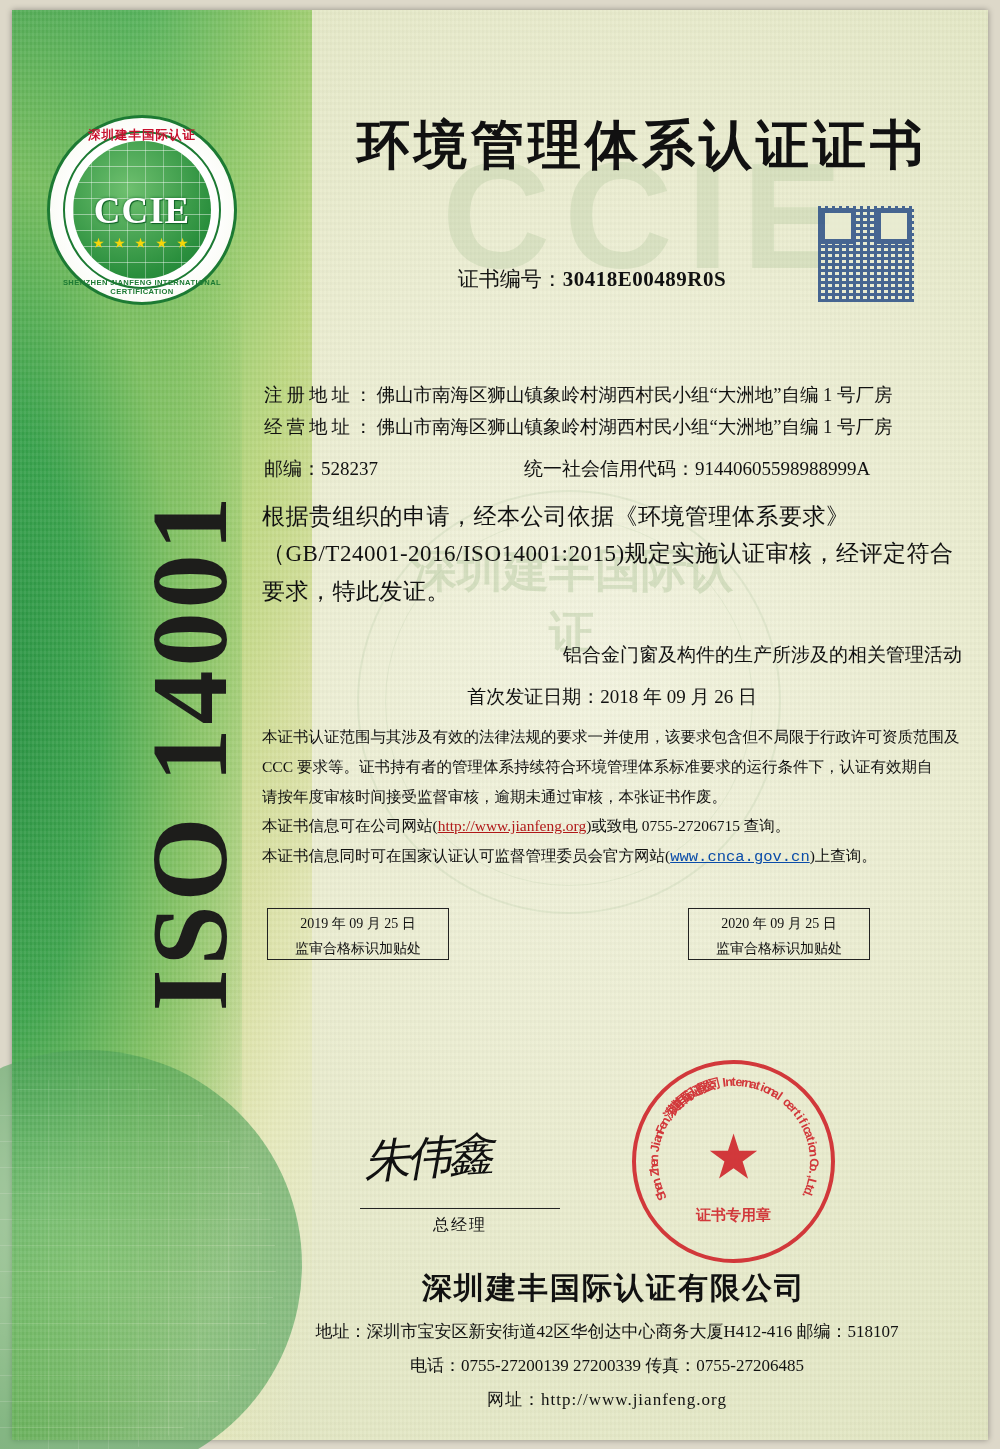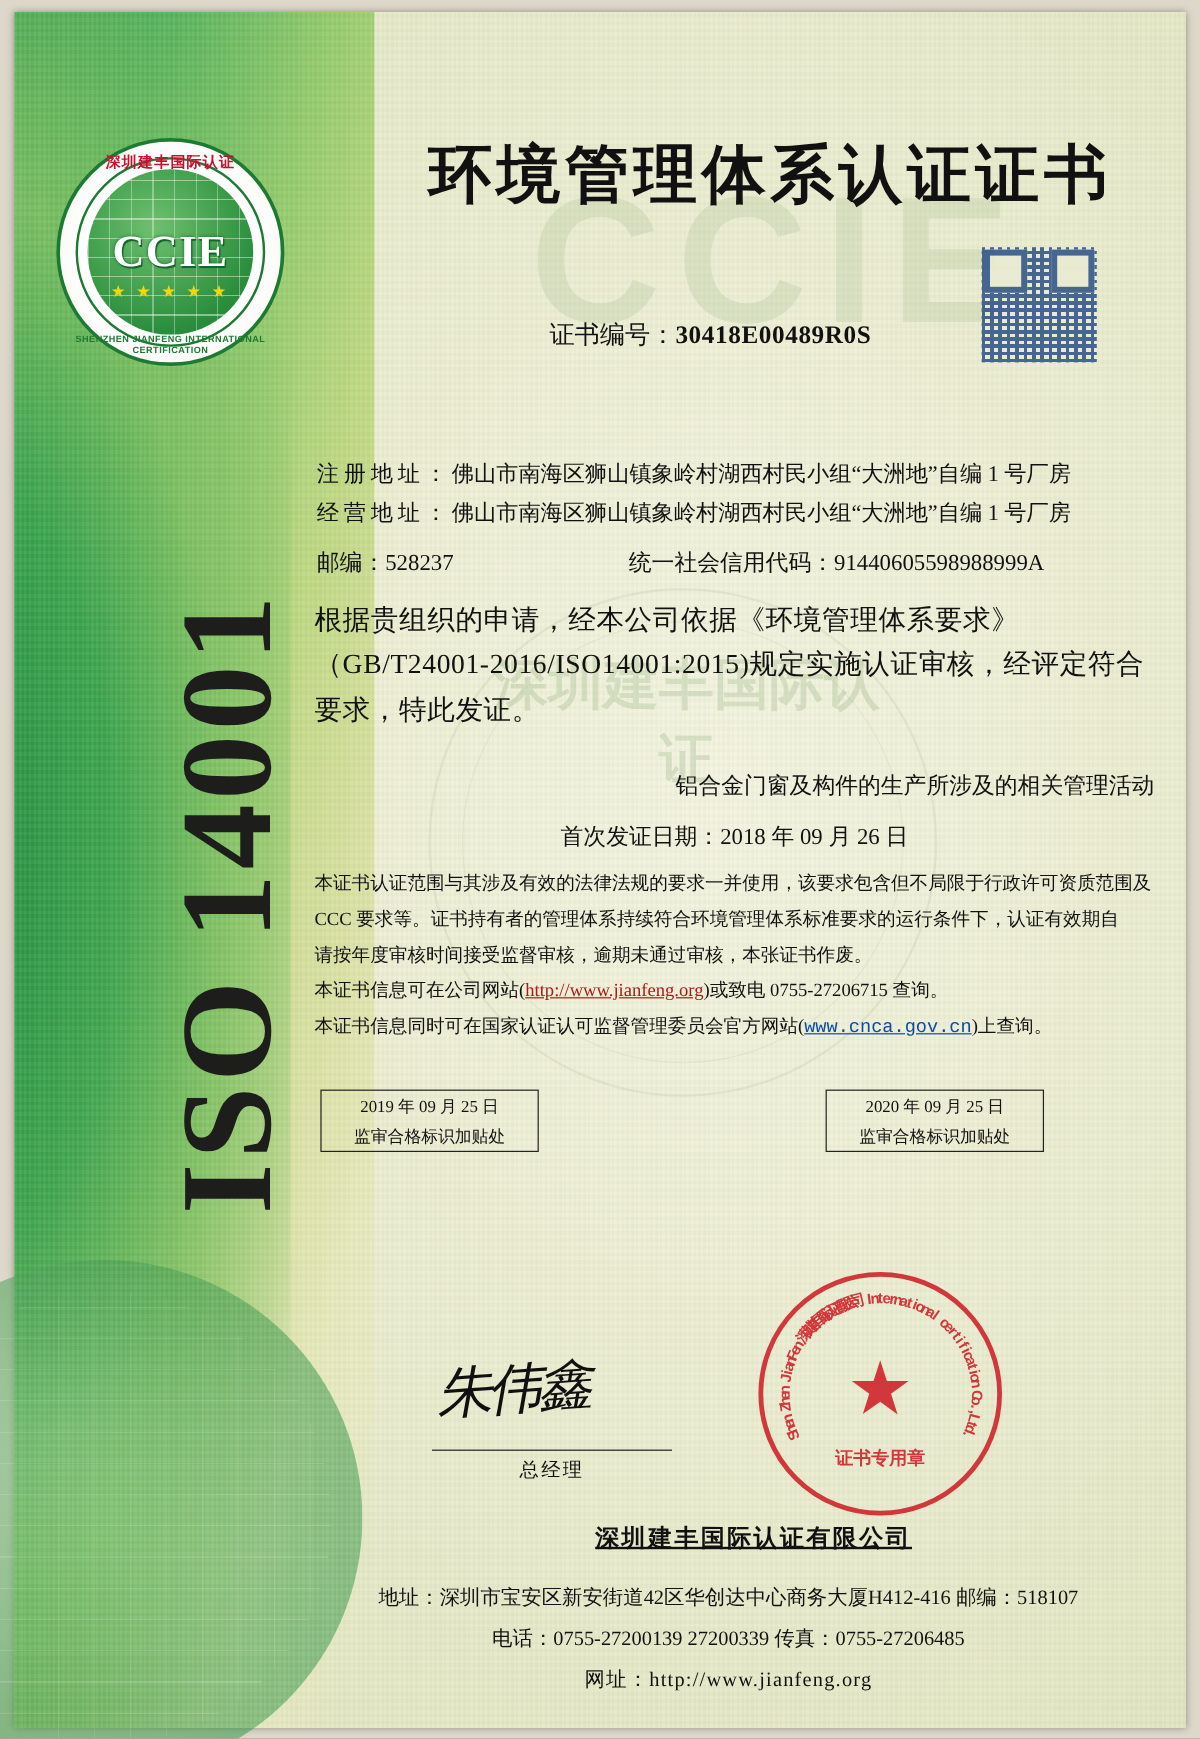--- a/index.html
+++ b/index.html
@@ -384,29 +384,28 @@
     left: 50%; top: 50%;
     font-size: 12.5px;
     font-weight: bold;
     font-family: "Liberation Sans", sans-serif;
     transform-origin: 0 0;
     white-space: nowrap;
   }
   
   .footer-company {
     position: absolute;
-    left: 266px; top: 1258px;
-    width: 700px;
-    text-align: center;
-    font-size: 20px;
+    left: 252px; top: 1258px;
+    width: 700px;
+    text-align: center;
+    font-size: 30px;
     font-weight: bold;
     color: #111;
     letter-spacing: 2px;
     font-family: "Liberation Sans", sans-serif;
-    text-decoration: underline;
   }
   .footer-line {
     position: absolute;
     left: 200px;
     width: 790px;
     text-align: center;
     font-size: 17px;
     color: #111;
   }
   .fl1 { top: 1310px; }

